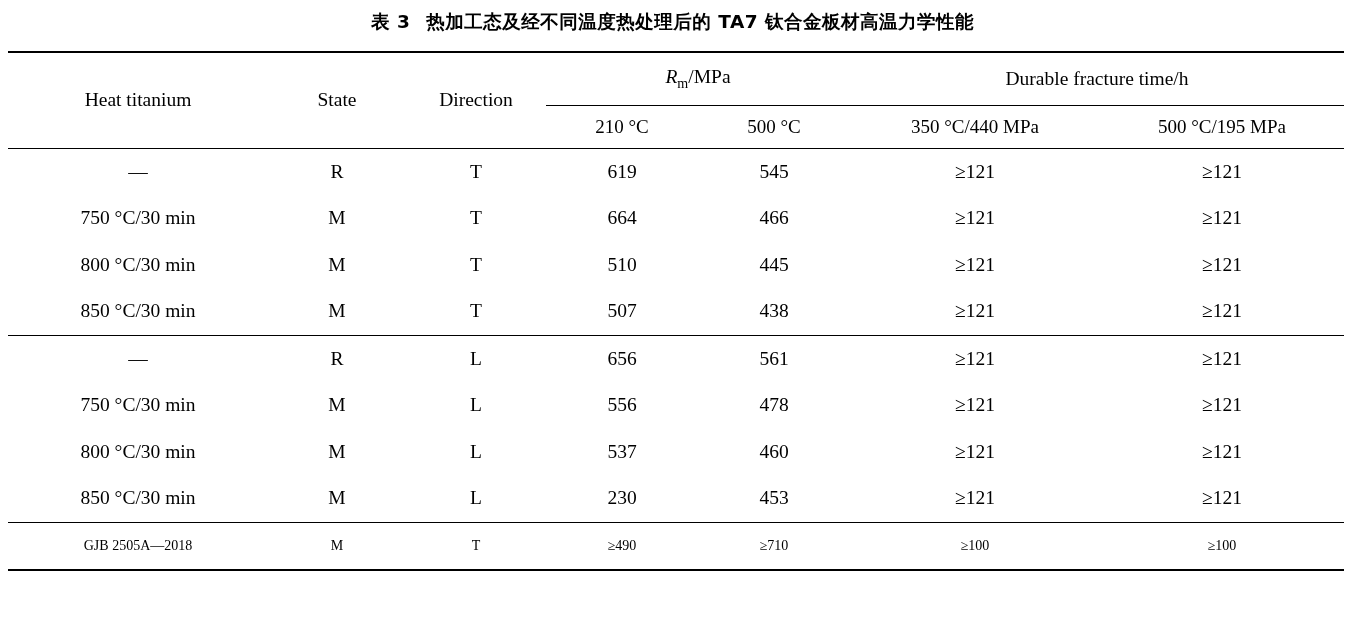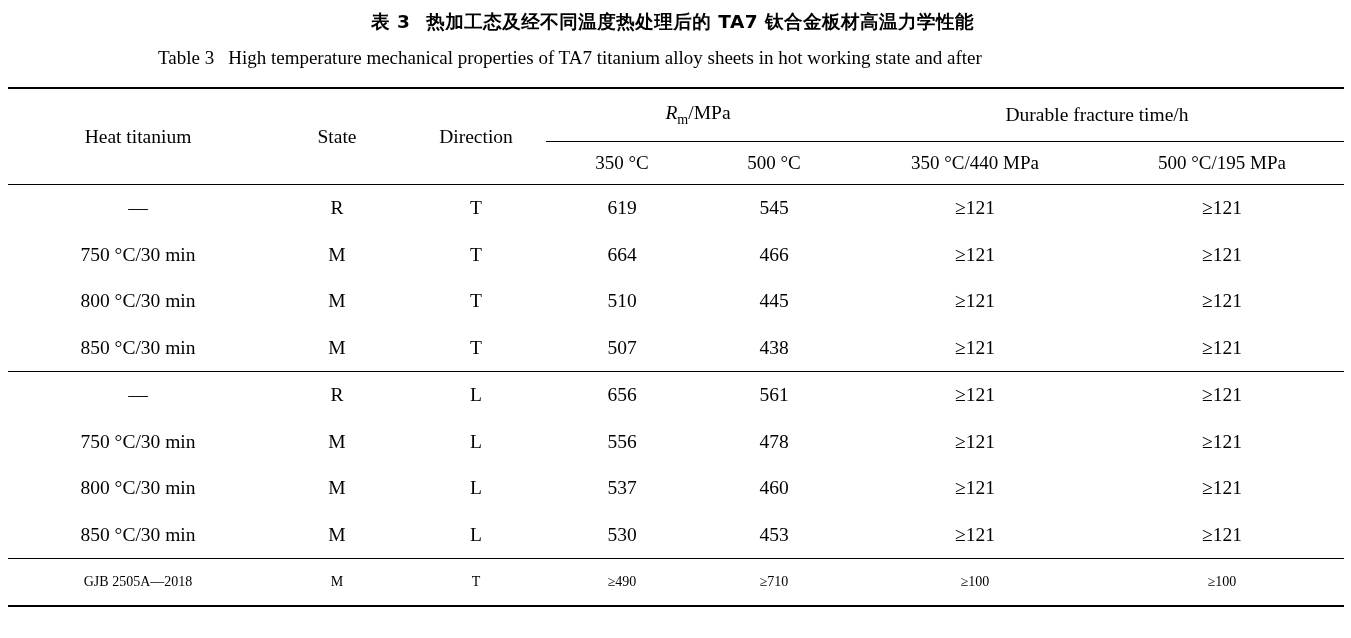--- a/index.html
+++ b/index.html
@@ -113,23 +113,20 @@
 </head>
 <body>
 
 <div class="page">
 
   <div class="caption">
     <div class="caption-cn">
       <span class="cap-label">表 3</span><span>热加工态及经不同温度热处理后的 TA7 钛合金板材高温力学性能</span>
     </div>
     <div class="caption-en">
-      <div class="caption-en-line1">
-        <span class="cap-label">Table 3</span><span>High temperature mechanical properties of TA7 titanium alloy sheets in hot working state and after</span>
-      </div>
     </div>
   </div>
 
   <table class="tbl">
     <colgroup>
       <col class="col-ht">
       <col class="col-state">
       <col class="col-dir">
       <col class="col-rm1">
       <col class="col-rm2">
@@ -146,21 +143,21 @@
       <td rowspan="2">Heat titanium</td>
       <td rowspan="2">State</td>
       <td rowspan="2">Direction</td>
       <td colspan="2" class="span-underline">
         <span class="ital">R</span><span class="sub">m</span><span>/MPa</span>
       </td>
       <td colspan="2" class="span-underline">Durable fracture time/h</td>
     </tr>
 
     <tr class="hdr-row2">
-      <td>350 °C</td>
+      <td>210 °C</td>
       <td>500 °C</td>
       <td>350 °C/440 MPa</td>
       <td>500 °C/195 MPa</td>
     </tr>
 
     <tr class="rule-mid">
       <td colspan="7"></td>
     </tr>
 
     <tr class="body-row">
@@ -228,21 +225,21 @@
       <td>L</td>
       <td>537</td>
       <td>460</td>
       <td>≥121</td>
       <td>≥121</td>
     </tr>
     <tr class="body-row">
       <td>850 °C/30 min</td>
       <td>M</td>
       <td>L</td>
-      <td>530</td>
+      <td>230</td>
       <td>453</td>
       <td>≥121</td>
       <td>≥121</td>
     </tr>
 
     <tr class="rule-mid">
       <td colspan="7"></td>
     </tr>
 
     <tr class="last-row">

